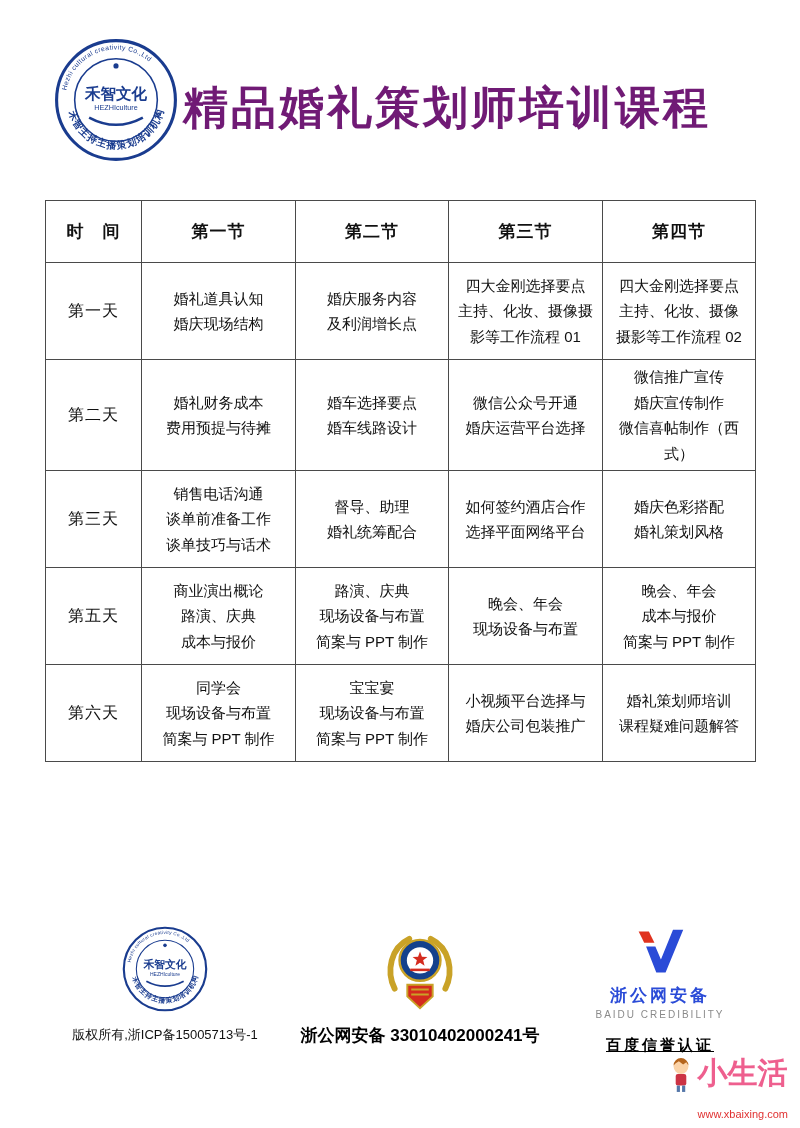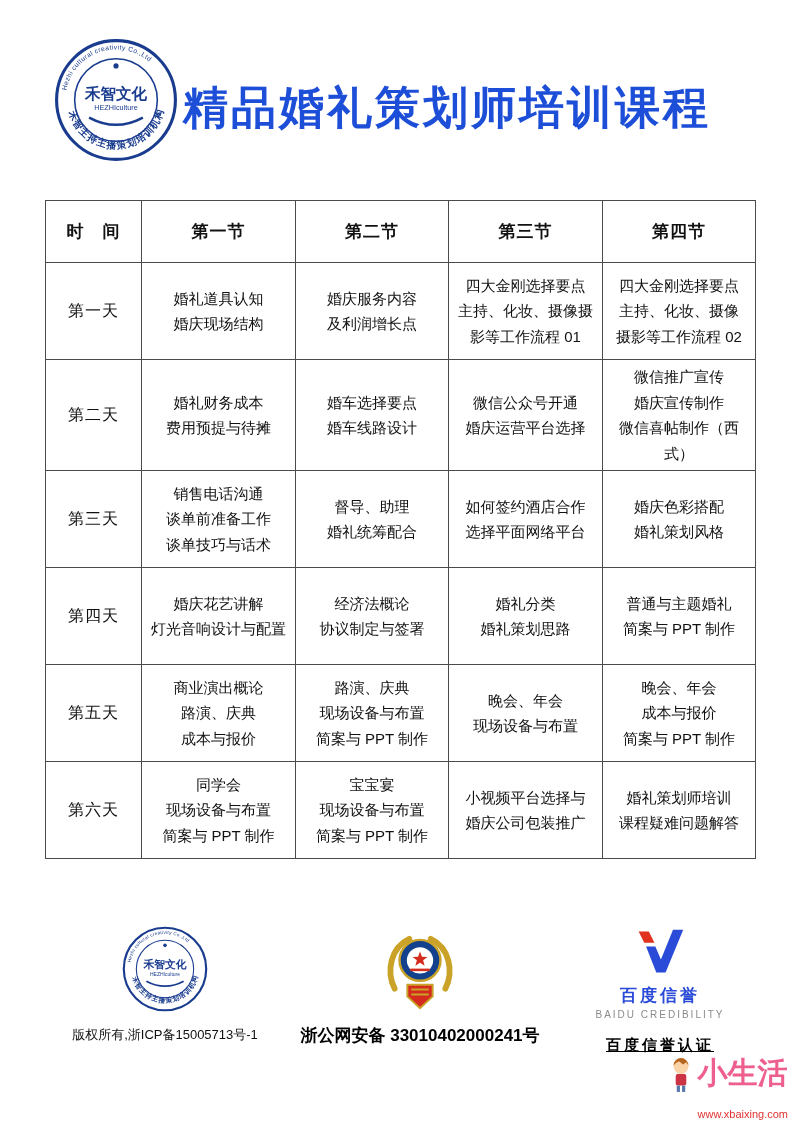--- a/index.html
+++ b/index.html
@@ -11,21 +11,21 @@
   .page { position:absolute; inset:0; width:800px; height:1128px; background:#fff; }
 
   
   .top-logo { position:absolute; left:54px; top:38px; width:124px; height:124px; }
   .top-logo svg, .footer-logo svg { width:100%; height:100%; display:block; }
 
   
   .title {
     position:absolute; left:183px; top:78px; white-space:nowrap;
     font-family:"Liberation Serif", serif;
-    font-size:45px; font-weight:900; letter-spacing:3px; color:#1d4ed8;
+    font-size:45px; font-weight:900; letter-spacing:3px; color:#701a75;
   }
 
   
   .course-table {
     position:absolute; left:45px; top:200px; width:710px;
     border-collapse:collapse; table-layout:fixed;
   }
   .course-table th, .course-table td {
     border:1px solid #4a4a4a; text-align:center; vertical-align:middle; color:#111;
   }
@@ -134,31 +134,20 @@
 谈单前准备工作
 谈单技巧与话术</td>
         <td>督导、助理
 婚礼统筹配合</td>
         <td>如何签约酒店合作
 选择平面网络平台</td>
         <td>婚庆色彩搭配
 婚礼策划风格</td>
       </tr>
       <tr>
-        <td class="day">第四天</td>
-        <td>婚庆花艺讲解
-灯光音响设计与配置</td>
-        <td>经济法概论
-协议制定与签署</td>
-        <td>婚礼分类
-婚礼策划思路</td>
-        <td>普通与主题婚礼
-简案与 PPT 制作</td>
-      </tr>
-      <tr>
         <td class="day">第五天</td>
         <td>商业演出概论
 路演、庆典
 成本与报价</td>
         <td>路演、庆典
 现场设备与布置
 简案与 PPT 制作</td>
         <td>晚会、年会
 现场设备与布置</td>
         <td>晚会、年会
@@ -215,21 +204,21 @@
       <path d="M 31,63 h 18 M 31,68 h 18" stroke="#c9a227" stroke-width="2" fill="none"></path>
     </svg>
   </div>
   <div class="police-text">浙公网安备 33010402000241号</div>
 
   <div class="baidu">
     <svg viewBox="0 0 60 56">
       <polygon points="7,6 18,6 24,18 13,18" fill="#e0321e"></polygon>
       <polygon points="15,22 25,22 31,36 44,4 55,4 36,50 26,50" fill="#2a4bd7"></polygon>
     </svg>
-    <div class="baidu-title">百度信誉</div>
+    <div class="baidu-title">浙公网安备</div>
     <div class="baidu-sub">BAIDU CREDIBILITY</div>
     <div class="baidu-cert">百度信誉认证</div>
   </div>
 
   <div class="watermark">
     <svg class="mascot" viewBox="0 0 24 34">
       <circle cx="12" cy="9" r="7" fill="#fbd3a8"></circle>
       <path d="M 5,8 A 7,7 0 0 1 19,8 L 17,5 14,7 10,4 7,6 Z" fill="#b5651d"></path>
       <rect x="7" y="16" width="10" height="11" rx="2" fill="#cc3344"></rect>
       <rect x="8" y="27" width="3" height="6" fill="#5577aa"></rect>

